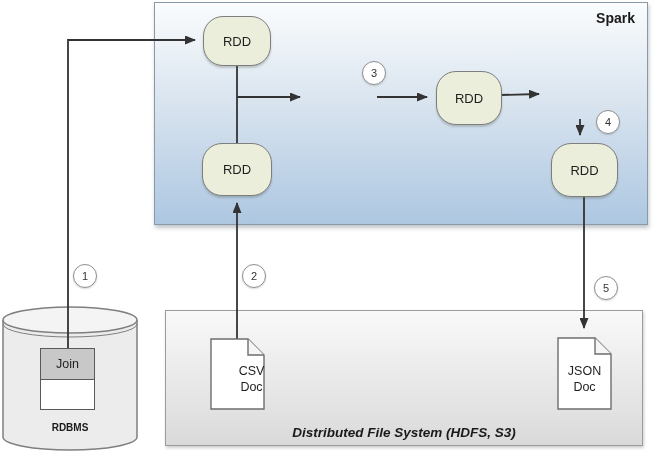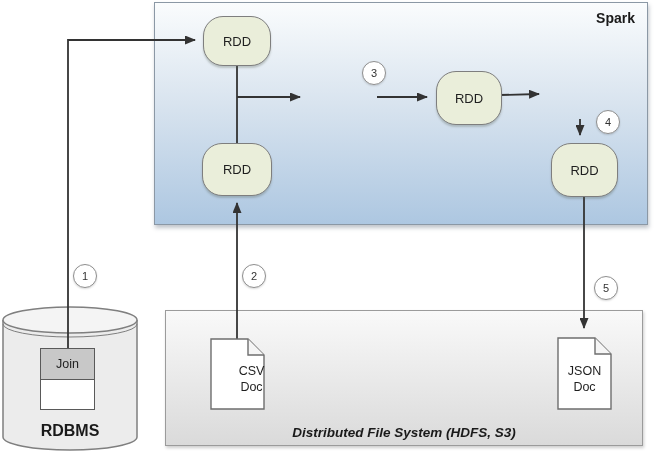--- a/index.html
+++ b/index.html
@@ -92,21 +92,21 @@
     border:1.5px solid var(--table-border,#595959); background:#ffffff;
     box-sizing:border-box;
   }
   .table-header {
     height:30px; background:var(--table-header,#c8c8c8);
     border-bottom:1.5px solid var(--table-border,#595959);
     display:flex; align-items:center; justify-content:center; font-size:12.5px;
   }
   #rdbms-label {
     position:absolute; left:1px; top:422px; width:138px; text-align:center;
-    font-weight:bold; font-size:16px; color:#1a1a1a; z-index:4;
+    font-weight:bold; font-size:10px; color:#1a1a1a; z-index:4;
   }
 
   
   .doc { position:absolute; z-index:4; }
   #csv-doc  { left:210px; top:338px; width:55px; height:72px;padding-left:28px; }
   #json-doc { left:557px; top:337px; width:55px; height:73px; }
   .doc svg { position:absolute; left:0; top:0; }
   .doc-label {
     position:absolute; left:0; top:0; width:100%; height:100%;
     display:flex; align-items:center; justify-content:center;

